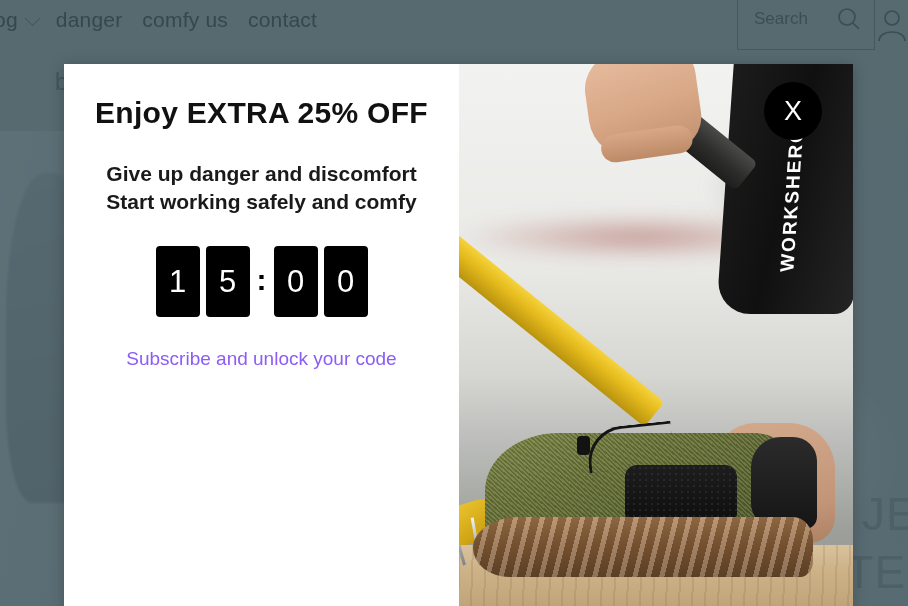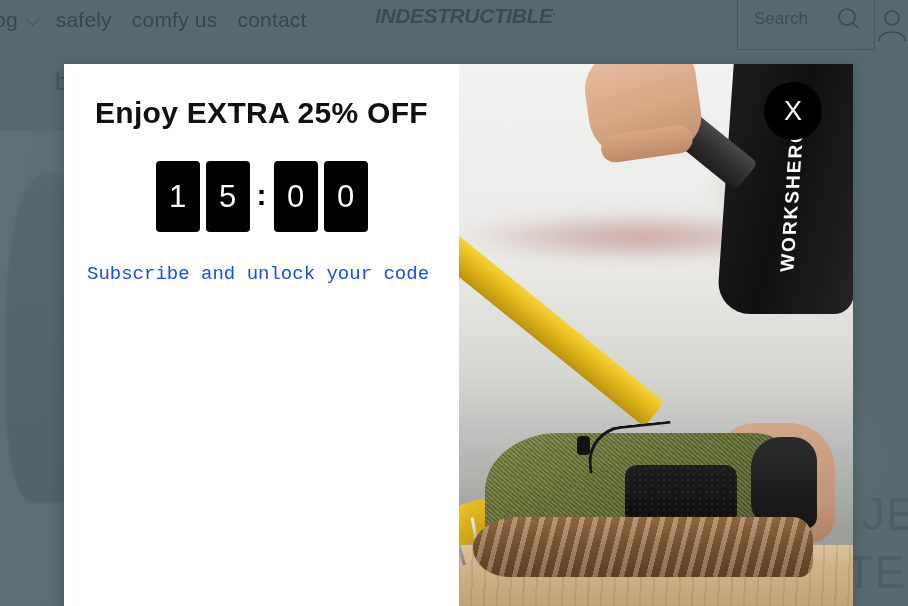--- a/index.html
+++ b/index.html
@@ -236,24 +236,23 @@
     font-size: 30px;
     font-weight: bold;
     width: 12px;
     text-align: center;
     line-height: 1;
     padding-bottom: 4px;
   }
 
   #subscribe-label {
     margin-top: 31px;
-    text-align: left;
+    text-align: center;
     font-size: 19px;
-    color: #1d4ed8;
-    font-family: Liberation Mono, monospace;
+    color: #8b5cf6;
   }
 
   #email-field {
     display: block;
     margin: 19px auto 0;
     width: 342px; height: 40px;
     border: 1px solid #cfcfcf;
     padding: 0 13px;
     font-size: 14px;
     color: #333;
@@ -491,33 +490,30 @@
   <div id="site-header">
 
     <div id="header-row-1">
 
       <nav id="nav-primary">
         <div class="nav-item">
           <span>og</span>
           <span class="chev"></span>
         </div>
         <div class="nav-item">
-          <span>safely</span>
+          <span>danger</span>
         </div>
         <div class="nav-item">
           <span>comfy us</span>
         </div>
         <div class="nav-item">
           <span>contact</span>
         </div>
       </nav>
 
-      <div id="brand-logo">
-        <span>INDESTRUCTIBLE</span><span class="tm">.</span>
-      </div>
 
       <div id="search-box">
         <input id="search-input" type="text" placeholder="Search" style="">
         <span>
           <svg class="icon-svg" width="26" height="26" viewBox="0 0 26 26">
             <circle cx="11" cy="11" r="8" fill="none" stroke="#3c4e55" stroke-width="1.7"></circle>
             <line x1="16.8" y1="16.8" x2="23" y2="23" stroke="#3c4e55" stroke-width="1.7"></line>
           </svg>
         </span>
       </div>
@@ -536,20 +532,24 @@
       </nav>
     </div>
   </div>
 
   <div id="popup-modal">
 
     <div id="popup-left">
 
       <div id="popup-heading">Enjoy  EXTRA 25% OFF</div>
 
+      <div id="popup-subheading">
+        <div>Give up danger and discomfort</div>
+        <div>Start working safely and comfy</div>
+      </div>
 
       <div id="countdown">
         <div class="cd-digit">1</div>
         <div class="cd-digit">5</div>
         <div class="cd-colon">:</div>
         <div class="cd-digit">0</div>
         <div class="cd-digit">0</div>
       </div>
 
       <div id="subscribe-label">Subscribe and unlock your code</div>

